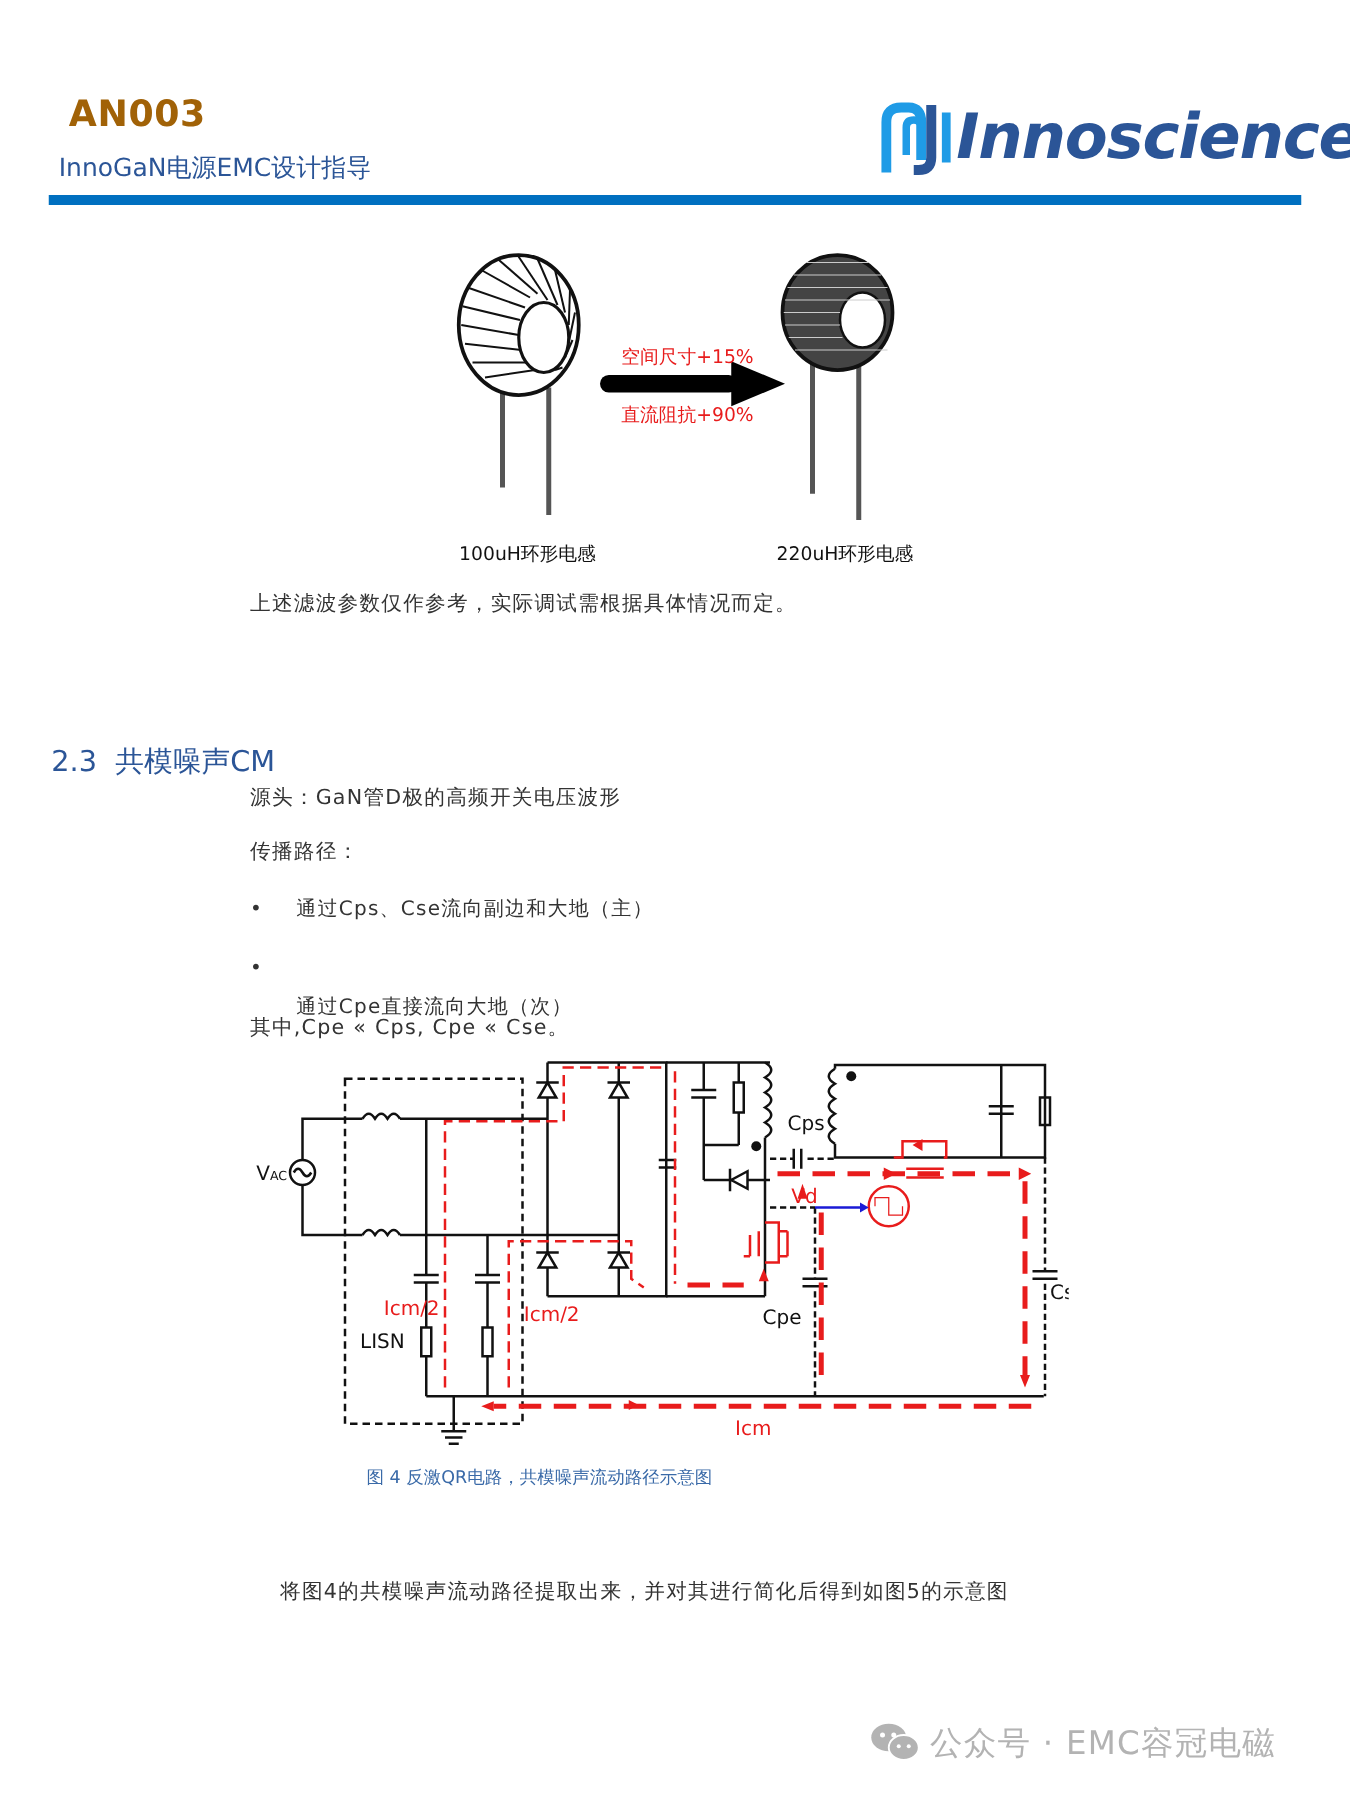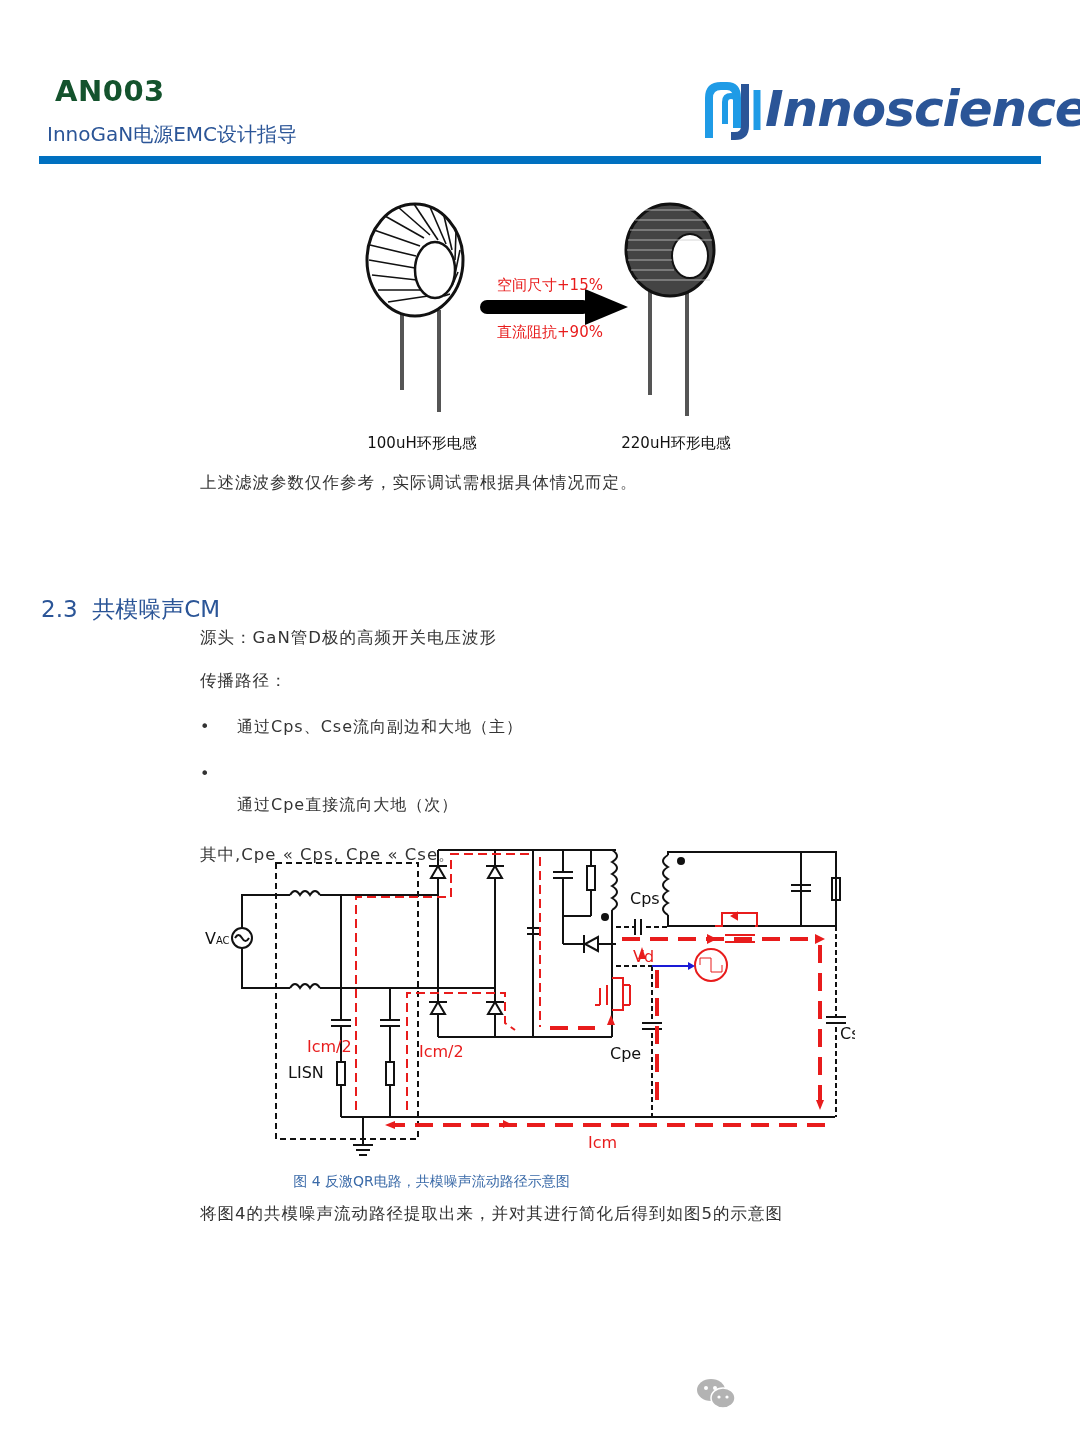--- a/index.html
+++ b/index.html
@@ -1,19 +1,19 @@
 <!DOCTYPE html>
 <html><head>
   <meta charset="utf-8">
   <style>
     html, body { margin: 0; padding: 0; background: #ffffff; }
     body { width: 1080px; height: 1436px; position: relative; overflow: hidden;
            font-family: "DejaVu Sans", "Liberation Sans", sans-serif; color: #333; }
     .doc-id { position: absolute; left: 55px; top: 74px; font-size: 29px; font-weight: bold;
-              color: #14532d; letter-spacing: 0.5px; font-family: "DejaVu Sans", sans-serif; }
+              color: #a16207; letter-spacing: 0.5px; font-family: "DejaVu Sans", sans-serif; }
     .doc-sub { position: absolute; left: 47px; top: 121px; font-size: 20px; color: #2b5597; }
     .header-bar { position: absolute; left: 39px; top: 156px; width: 1002px; height: 8px; background: #0070c0; }
     .logo { position: absolute; left: 705px; top: 80px; width: 330px; height: 62px; font-style: italic; }
     .logo-text { position: absolute; left: 60px; top: 0px; font-size: 50px; font-weight: bold;
                  color: #2b5597; letter-spacing: -1px; font-family: "DejaVu Sans", sans-serif; }
     .fig-top { position: absolute; left: 340px; top: 190px; width: 420px; height: 270px; }
     .lbl-black { font-size: 15px; fill: #111; }
     .lbl-red { font-size: 15px; fill: #e81c1c; }
     .para { position: absolute; left: 200px; font-size: 16.5px; color: #333; letter-spacing: 1px; }
     .section-title { position: absolute; left: 41px; top: 562px; font-size: 23px; color: #2b5597; margin-top: 32px; }
@@ -102,21 +102,21 @@
 <div class="para" style="top:627px;">源头：GaN管D极的高频开关电压波形</div>
 <div class="para" style="top:670px;font-family:Liberation Serif, serif;">传播路径：</div>
 <div class="bullet" style="top:717px;">
   <span>•</span>
   <span style="position:absolute;left:37px;white-space:nowrap;letter-spacing:1px;">通过Cps、Cse流向副边和大地（主）</span>
 </div>
 <div class="bullet" style="top:764px;">
   <span>•</span>
   <span style="position:absolute;left:37px;white-space:nowrap;letter-spacing:1px;margin-top:31px;">通过Cpe直接流向大地（次）</span>
 </div>
-<div class="para" style="top:844px;">其中,Cpe « Cps, Cpe « Cse。</div>
+<div class="para" style="top:811px;">其中,Cpe « Cps, Cpe « Cse。</div>
 
 <svg class="circuit" viewBox="0 0 660 320">
   <g fill="none" stroke="#111" stroke-width="2">
 
     <circle cx="47" cy="93" r="10"></circle>
     <path d="M40 93 q3.5 -6 7 0 q3.5 6 7 0"></path>
     <polyline points="47,83 47,50 95,50"></polyline>
     <polyline points="47,103 47,143 95,143"></polyline>
 
     <path d="M95 50 q5 -8 10 0 q5 -8 10 0 q5 -8 10 0"></path>
@@ -258,24 +258,25 @@
   <text x="224" y="212" class="ckt-red">Icm/2</text>
   <text x="435" y="59" class="ckt-txt">Cps</text>
   <text x="415" y="214" class="ckt-txt">Cpe</text>
   <text x="645" y="194" class="ckt-txt">Cse</text>
   <text x="438" y="117" class="ckt-red" font-size="13">Vd</text>
   <text x="393" y="303" class="ckt-red" font-size="18">Icm</text>
 </svg>
 
 <div class="caption">图 4 反激QR电路，共模噪声流动路径示意图</div>
 
-<div class="para" style="top:1203px;">将图4的共模噪声流动路径提取出来，并对其进行简化后得到如图5的示意图</div>
+<div class="para" style="top:1262px;margin-left:24px;">将图4的共模噪声流动路径提取出来，并对其进行简化后得到如图5的示意图</div>
 
 <div class="watermark">
   <svg width="40" height="34" viewBox="0 0 40 34">
     <ellipse cx="15" cy="13" rx="14" ry="11" fill="#b3b3b3"></ellipse>
     <ellipse cx="27" cy="21" rx="12" ry="10" fill="#b3b3b3" stroke="#fff" stroke-width="1.5"></ellipse>
     <circle cx="10" cy="11" r="2" fill="#fff"></circle>
       <circle cx="19" cy="11" r="2" fill="#fff"></circle>
     <circle cx="23" cy="20" r="1.6" fill="#fff"></circle>
       <circle cx="31" cy="20" r="1.6" fill="#fff"></circle>
   </svg>
+  <span class="watermark-text">公众号 · EMC容冠电磁</span>
 </div>
 
 </body></html>

